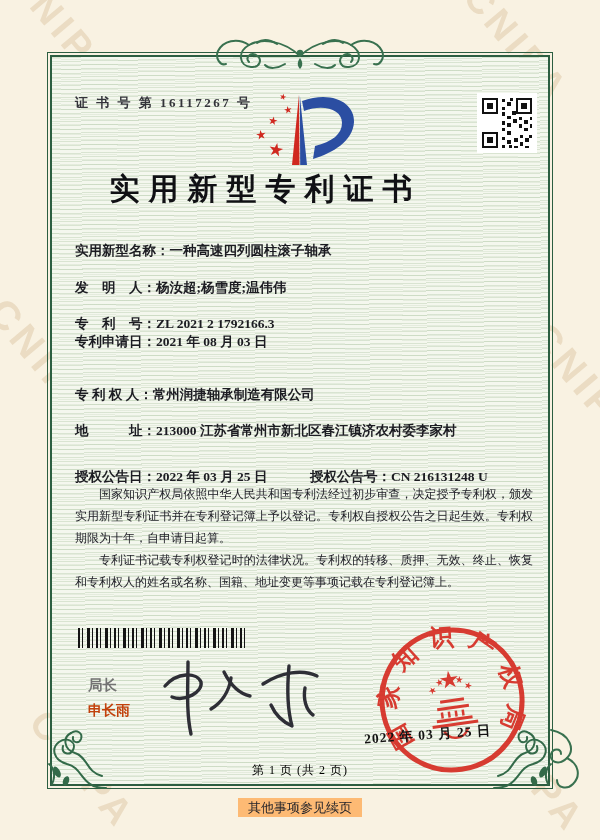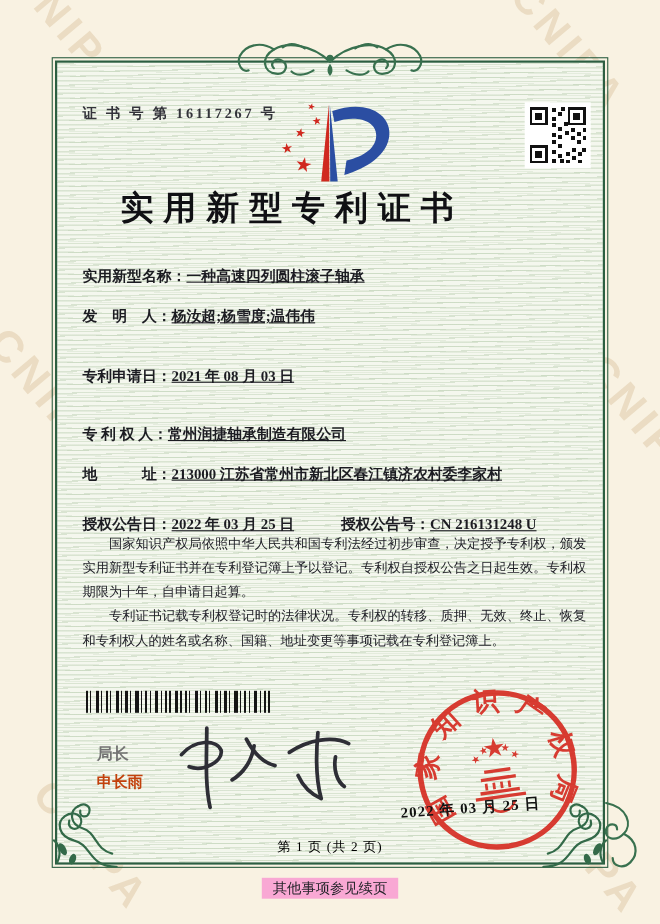--- a/index.html
+++ b/index.html
@@ -29,21 +29,21 @@
 
   .logo { position:absolute; left:252px; top:90px; }
   .qr   { position:absolute; left:477px; top:93px; background:#fff; padding:2px; }
 
   .title { position:absolute; left:0; top:169px; width:531px; text-align:center;
            font-size:30px; font-weight:bold; letter-spacing:9px; color:#101014; }
 
   .frow { position:absolute; left:75px; width:470px; font-size:13.5px; color:#1c1c22;
           font-weight:600; white-space:nowrap; }
   .flabel { display:inline-block; }
-  .fvalue { display:inline-block;text-decoration:underline; }
+  .fvalue { display:inline-block; }
   .fpair2 { position:absolute; left:235px; top:0; }
 
   .paras { position:absolute; left:75px; top:484px; width:458px; font-size:12px;
            line-height:1.83; color:#202028; text-align:justify; }
   .paras p { text-indent:2em; margin:0; }
 
   .barcode { position:absolute; left:78px; top:628px; width:168px; height:20px;
              background:repeating-linear-gradient(90deg,
                #141414 0 2px, rgba(0,0,0,0) 2px 4px,
                #141414 4px 5px, rgba(0,0,0,0) 5px 9px,
@@ -56,21 +56,21 @@
 
   .seal { position:absolute; left:372px; top:620px; opacity:.9; }
   .seal-date { position:absolute; left:364px; top:726px; font-size:13.5px; font-weight:600;
                color:#121212; letter-spacing:1px; transform:rotate(-4deg); white-space:nowrap; }
 
   .page-no { position:absolute; left:47px; top:762px; width:506px; text-align:center;
              font-size:12px; color:#000000; letter-spacing:1px; }
 
   .cont-note { position:absolute; left:0; top:799px; width:600px; text-align:center;
                font-size:13px; color:#24242a; z-index:3; }
-  .cont-note span { background:#f9a8d4; padding:2px 10px; }
+  .cont-note span { background:#fdba74; padding:2px 10px; }
 
   .ornament-top   { position:absolute; left:215px; top:36px; z-index:4; }
   .corner-bl      { position:absolute; left:44px;  top:710px; z-index:4; }
   .corner-br      { position:absolute; left:492px; top:710px; z-index:4; }
   .swirl-br       { position:absolute; left:545px; top:728px; z-index:2; }
 </style>
 </head>
 <body>
 
 <div class="page">
@@ -203,20 +203,23 @@
     </svg>
 
     <div class="title">实用新型专利证书</div>
 
     <div class="frow" style="top:242px">
       <span class="flabel">实用新型名称：</span><span class="fvalue">一种高速四列圆柱滚子轴承</span>
     </div>
     <div class="frow" style="top:279px">
       <span class="flabel">发　明　人：</span><span class="fvalue">杨汝超;杨雪度;温伟伟</span>
     </div>
+    <div class="frow" style="top:315px">
+      <span class="flabel">专　利　号：</span><span class="fvalue">ZL 2021 2 1792166.3</span>
+    </div>
     <div class="frow" style="top:333px">
       <span class="flabel">专利申请日：</span><span class="fvalue">2021 年 08 月 03 日</span>
     </div>
     <div class="frow" style="top:386px">
       <span class="flabel">专 利 权 人：</span><span class="fvalue">常州润捷轴承制造有限公司</span>
     </div>
     <div class="frow" style="top:422px">
       <span class="flabel">地　　　址：</span><span class="fvalue">213000 江苏省常州市新北区春江镇济农村委李家村</span>
     </div>
     <div class="frow" style="top:468px">

